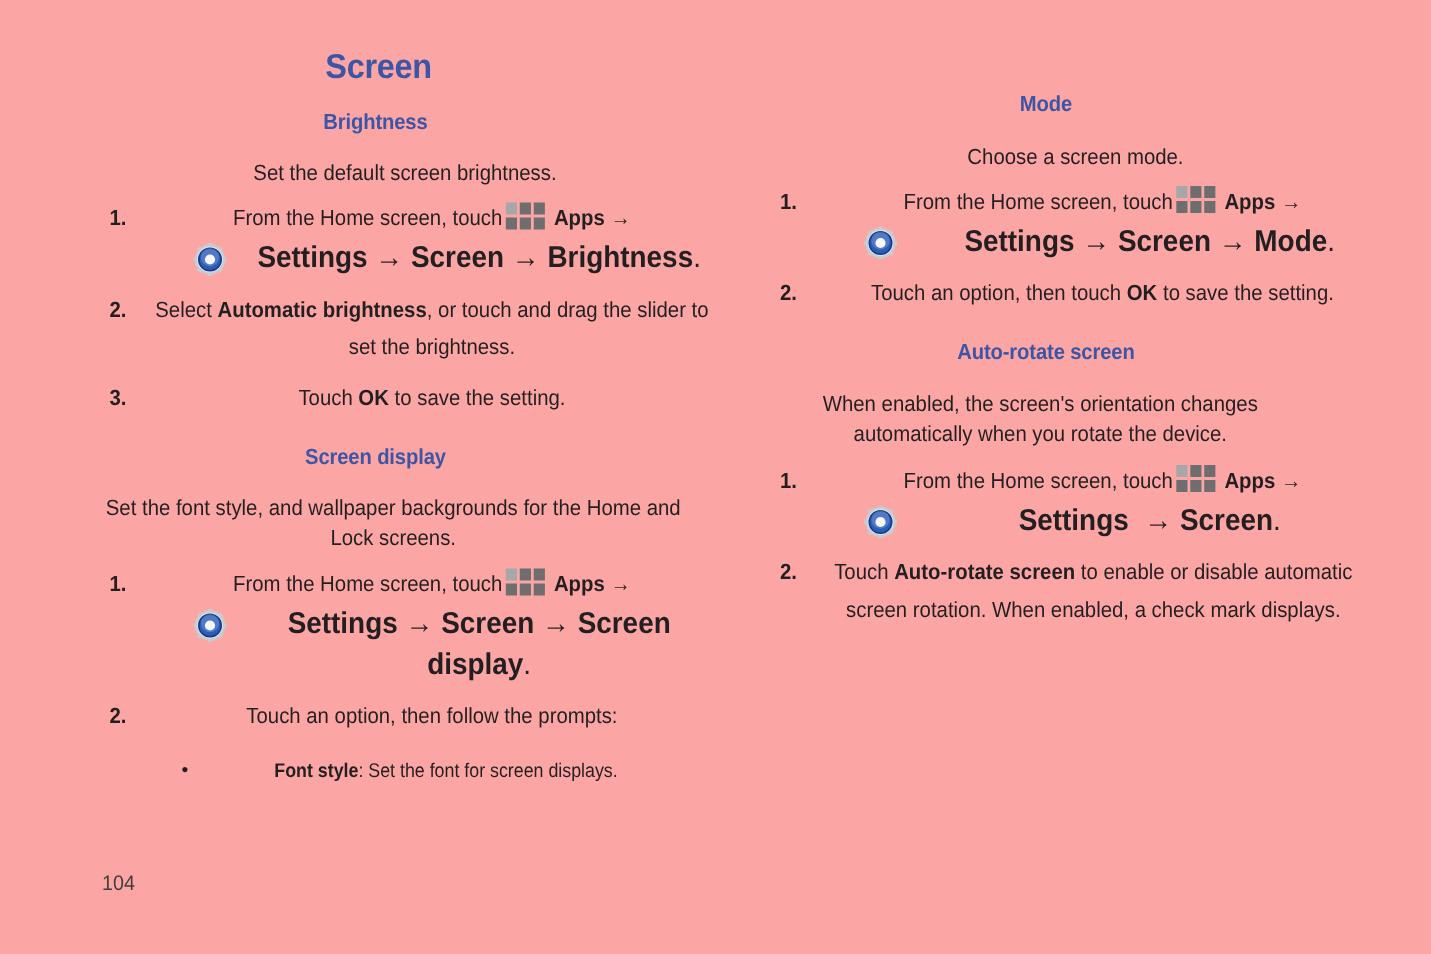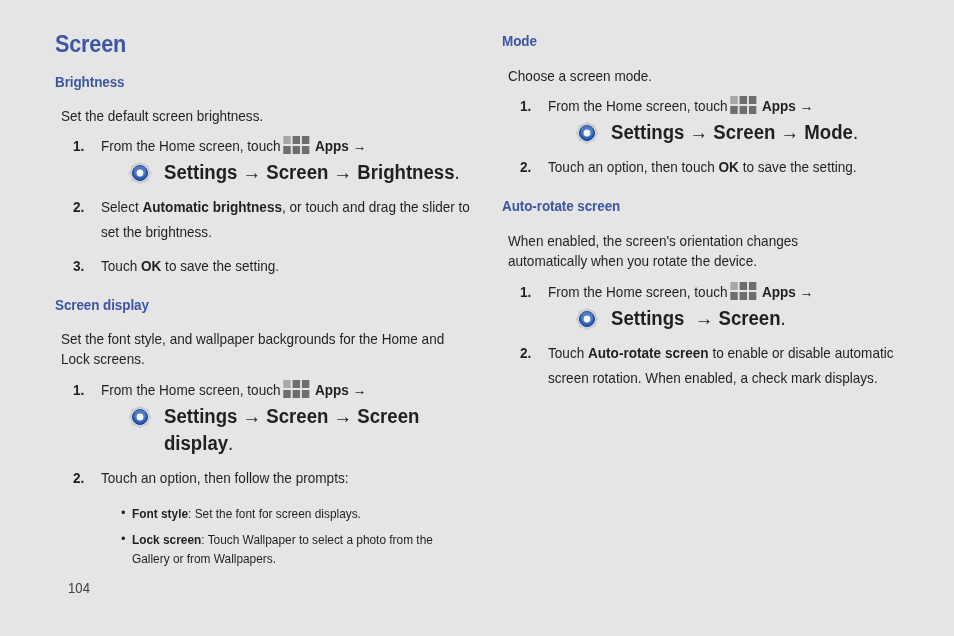--- a/index.html
+++ b/index.html
@@ -12,30 +12,31 @@
     height: 636px;
     position: relative;
     font-family: "Liberation Sans", sans-serif;
     color: #231f20;
     overflow: hidden;
   }
 
   .page {
     position: absolute;
     inset: 0;
-    background: #e5e5e5;
+    background: #fca5a5;
+    text-align: center;
   }
 
   .col {
     position: absolute;
     top: 0;
     width: 420px;
   }
   .col-left  { left: 55px; }
-  .col-right { left: 502px; }
+  .col-right { left: 502px; margin-top: 29px; }
 
   
   .h1 {
     color: #3c56a5;
     font-size: 23px;
     font-weight: bold;
     letter-spacing: -0.2px;
     transform: scaleX(0.94);
     transform-origin: left center;
     margin: 0;
@@ -252,23 +253,20 @@
 
     <div class="step" style="margin-top:9px;">
       <span class="step-num">2.</span>
       <span class="step-body">Touch an option, then follow the prompts:</span>
     </div>
 
     <ul class="bullets" style="margin-top:13px;">
       <li>
           <span class="bul-body"><b>Font style</b><span>: Set the font for screen displays.</span></span>
         </li>
-      <li>
-          <span class="bul-body"><b>Lock screen</b><span>: Touch Wallpaper to select a photo from the Gallery or from Wallpapers.</span></span>
-        </li>
     </ul>
 
   </div>
 
   <div class="col col-right" style="top:34px;">
 
     <h2 class="h2">Mode</h2>
 
     <p class="body-p" style="margin-top:16px; margin-left:6px;">Choose a screen mode.</p>
 

